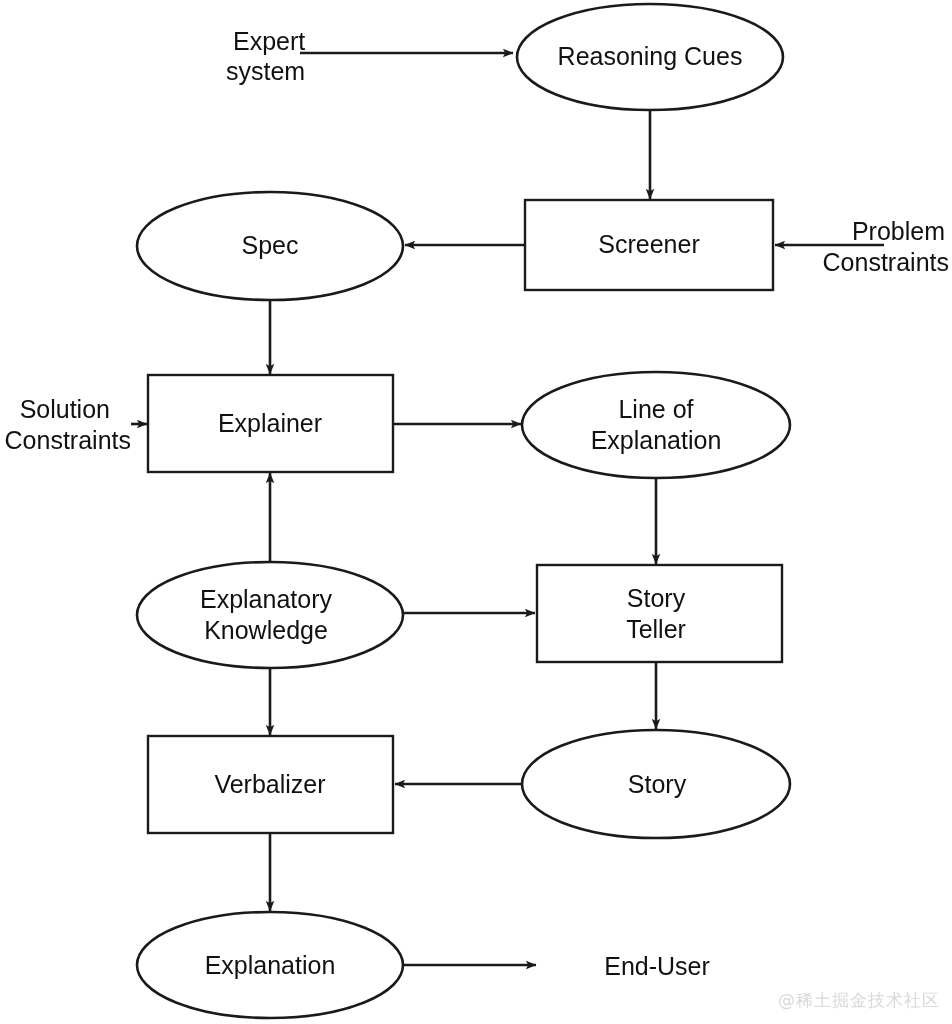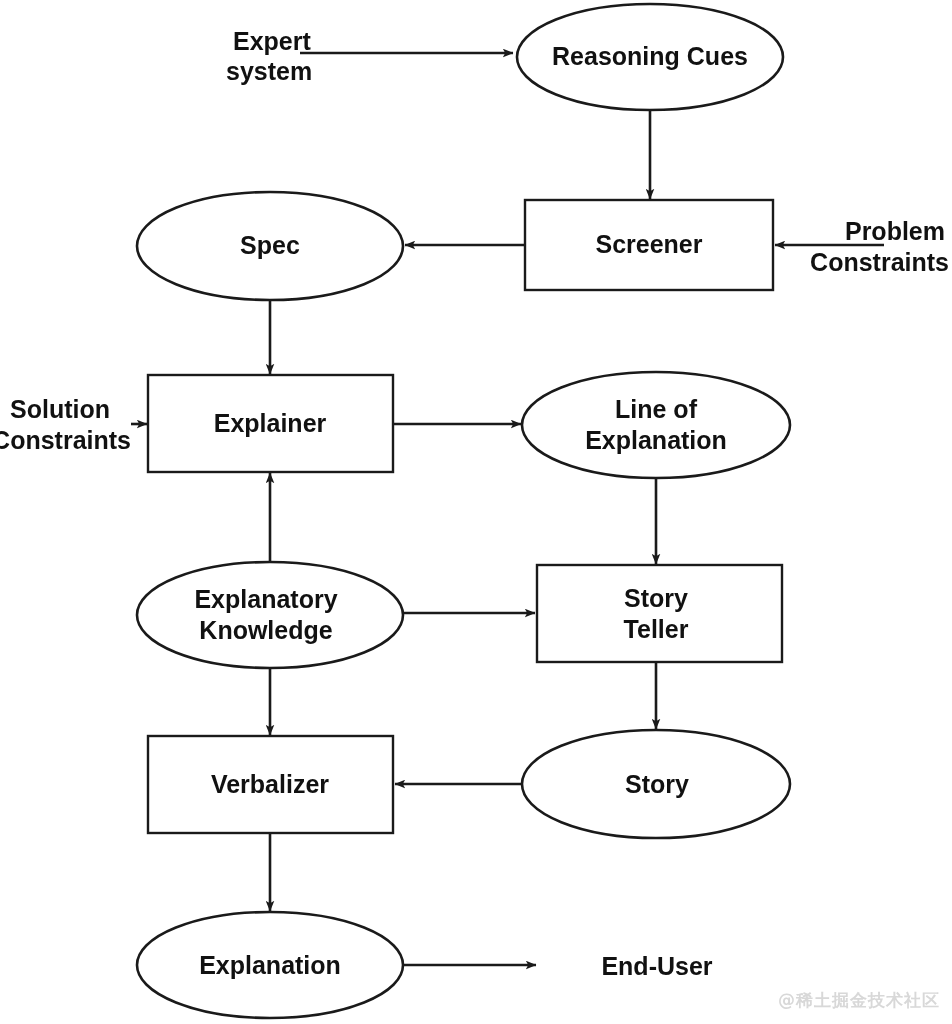--- a/index.html
+++ b/index.html
@@ -12,21 +12,20 @@
     width: 952px;
     height: 1024px;
     font-family: "Liberation Sans", sans-serif;
     overflow: hidden;
   }
   #diagram-root {
     position: relative;
     width: 756px;
     height: 1024px;
     background: #ffffff;
-    font-weight: bold;
   }
   svg.diagram-canvas {
     display: block;
     width: 952px;
     height: 1024px;
   }
   .node-shape {
     fill: #ffffff;
     stroke: #1a1a1a;
     stroke-width: 2.6;

